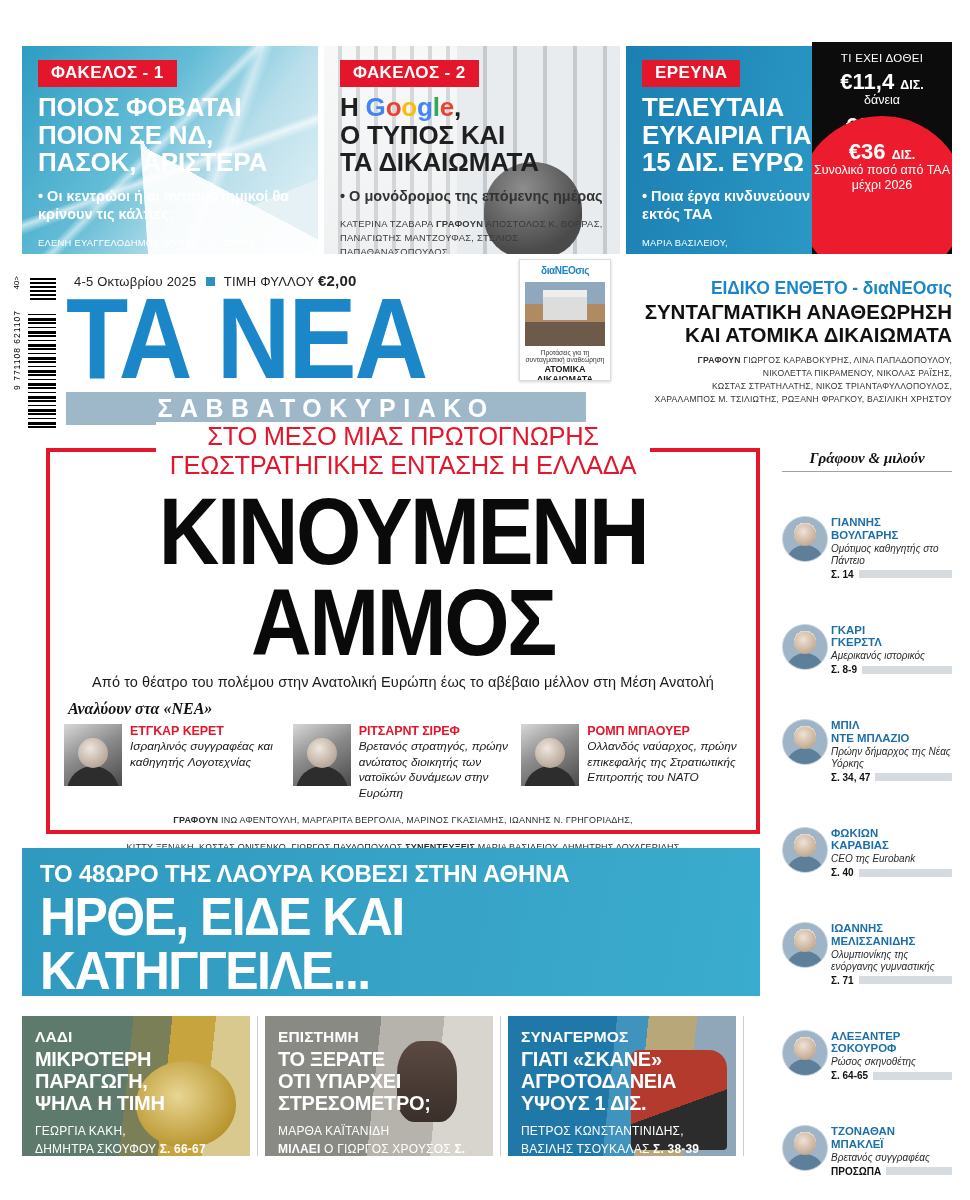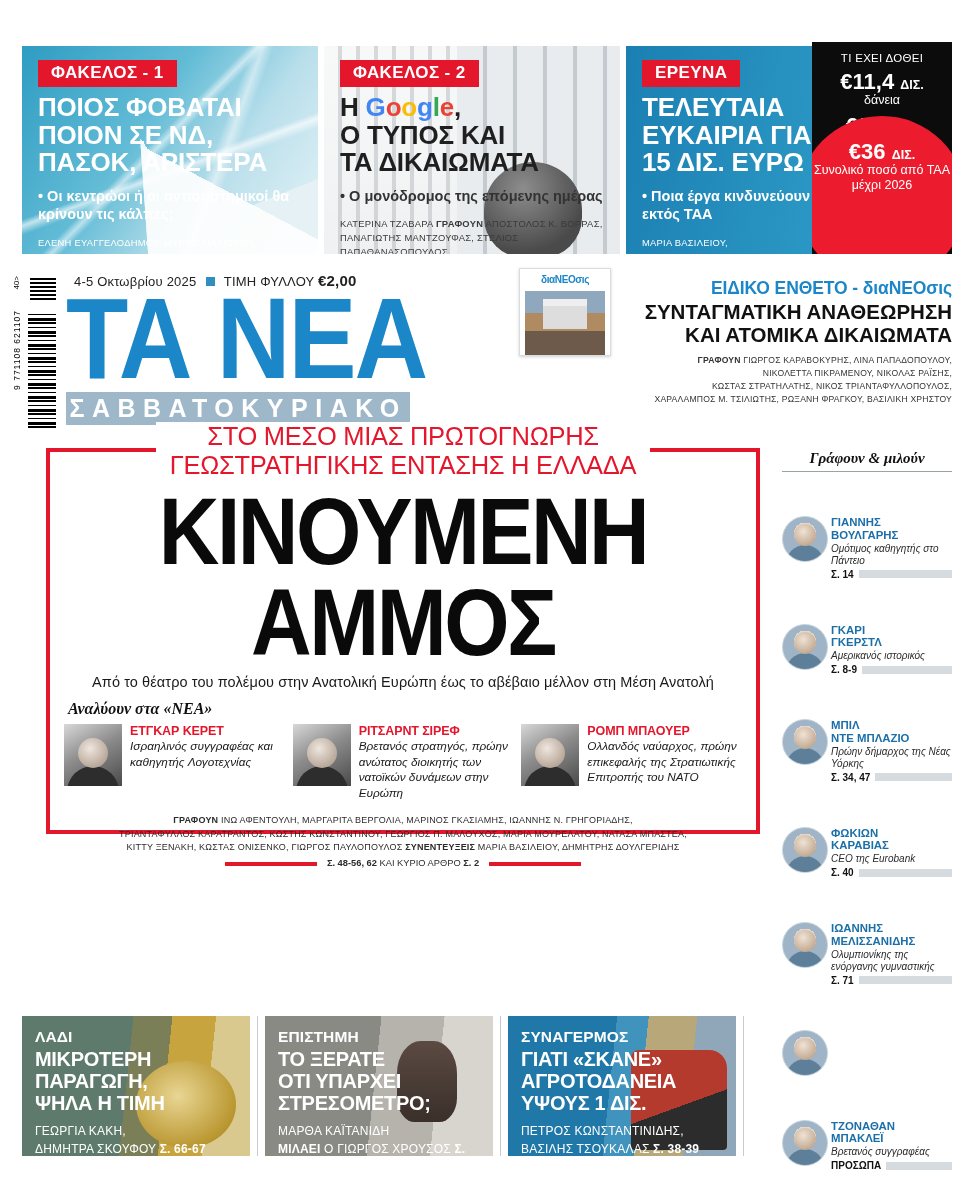--- a/index.html
+++ b/index.html
@@ -127,26 +127,26 @@
   .dateline .sq { display:inline-block; width:9px; height:9px; background:#2f8fc0; margin:0 5px 0 6px; }
   .dateline b { font-weight:800; font-size:15px; }
 
   .logo {
     position:absolute; left:66px; top:32px;
     font-size: 102px; line-height: .88; font-weight: 900; color:#1b86c8;
     letter-spacing: -2px; font-family:"Liberation Sans", sans-serif;
     transform: scaleY(1.12); transform-origin: left top;
   }
   .logo-band {
-    position:absolute; left:66px; top:134px; width:344px; height:33px;
+    position:absolute; left:66px; top:134px; width:520px; height:33px;
     background:#9fb8c9; color:#fff; display:flex; align-items:center;
     justify-content:center; font-size:25px; font-weight:700; letter-spacing:7.5px;
   }
   .insert-thumb {
-    position:absolute; left:519px; top:268px; width:92px; height:88px;
+    position:absolute; left:519px; top:259px; width:92px; height:122px;
     background:#fff; border:1px solid #d8dde0; box-shadow:0 1px 3px rgba(0,0,0,.18);
     overflow:hidden;
   }
   .insert-thumb .it-h { height:20px; background:#fff; position:relative; }
   .insert-thumb .it-logo { position:absolute; left:50%; top:5px; transform:translateX(-50%);
     font-size:10px; font-weight:800; color:#1b86c8; letter-spacing:-.4px;}
   .insert-thumb .it-pic { margin:2px 5px; height:64px;
     background: linear-gradient(180deg,#8fa8bd 0 35%, #b08a61 35% 62%, #6d5a4a 62% 100%); position:relative;}
   .insert-thumb .it-pic::after{content:"";position:absolute;left:22%;top:12%;width:56%;height:48%;
     background:linear-gradient(180deg,#eee 0 22%, #ddd 22% 100%);}
@@ -440,21 +440,21 @@
         <div class="an-photo"></div>
         <div>
           <div class="an-name">ΡΟΜΠ ΜΠΑΟΥΕΡ</div>
           <div class="an-desc">Ολλανδός ναύαρχος, πρώην επικεφαλής της Στρατιωτικής Επιτροπής του ΝΑΤΟ</div>
         </div>
       </div>
     </div>
 
     <div class="mb-byline">
       <b>ΓΡΑΦΟΥΝ</b><span> ΙΝΩ ΑΦΕΝΤΟΥΛΗ, ΜΑΡΓΑΡΙΤΑ ΒΕΡΓΟΛΙΑ, ΜΑΡΙΝΟΣ ΓΚΑΣΙΑΜΗΣ, ΙΩΑΝΝΗΣ Ν. ΓΡΗΓΟΡΙΑΔΗΣ,</span><br>
-      <span>ΤΡΙΑΝΤΑΦΥΛΛΟΣ ΚΑΡΑΤΡΑΝΤΟΣ, ΚΩΣΤΗΣ ΚΩΝΣΤΑΝΤΙΝΟΥ, ΓΕΩΡΓΙΟΣ Π. ΜΑΛΟΥΧΟΣ, ΜΑΡΙΑ ΜΟΥΡΕΛΑΤΟΥ, ΝΑΤΑΣΑ ΜΠΑΣΤΕΑ,</span><br>
+      <br>
       <span>ΚΙΤΤΥ ΞΕΝΑΚΗ, ΚΩΣΤΑΣ ΟΝΙΣΕΝΚΟ, ΓΙΩΡΓΟΣ ΠΑΥΛΟΠΟΥΛΟΣ</span> <b>ΣΥΝΕΝΤΕΥΞΕΙΣ</b><span> ΜΑΡΙΑ ΒΑΣΙΛΕΙΟΥ, ΔΗΜΗΤΡΗΣ ΔΟΥΛΓΕΡΙΔΗΣ</span>
     </div>
     <div class="mb-pages">
       <span class="rule-l"></span><b>Σ. 48-56, 62</b><span> ΚΑΙ ΚΥΡΙΟ ΑΡΘΡΟ </span><b>Σ. 2</b><span class="rule-r"></span>
     </div>
   </div>
 
   <div class="sidebar">
     <div class="sb-title">Γράφουν &amp; μιλούν</div>
 
@@ -513,35 +513,48 @@
         <div class="sb-role">Ολυμπιονίκης της ενόργανης γυμναστικής</div>
         <div class="sb-pg">
             <span>Σ. 71</span>
             <span class="bar"></span>
           </div>
       </div>
     </div>
 
     <div class="sb-item">
       <div class="sb-av"></div>
+      <div class="sb-txt">
+        <div class="sb-name"><span>ΑΛΕΞΑΝΤΕΡ</span><br><span>ΣΟΚΟΥΡΟΦ</span></div>
+        <div class="sb-role">Ρώσος σκηνοθέτης</div>
+        <div class="sb-pg">
+            <span>Σ. 64-65</span>
+            <span class="bar"></span>
+          </div>
+      </div>
     </div>
 
     <div class="sb-item">
       <div class="sb-av"></div>
       <div class="sb-txt">
         <div class="sb-name"><span>ΤΖΟΝΑΘΑΝ</span><br><span>ΜΠΑΚΛΕΪ</span></div>
         <div class="sb-role">Βρετανός συγγραφέας</div>
         <div class="sb-pg">
             <span>ΠΡΟΣΩΠΑ</span>
             <span class="bar"></span>
           </div>
       </div>
     </div>
   </div>
 
+  <div class="blue-block">
+    <div class="bb-over">ΤΟ 48ΩΡΟ ΤΗΣ ΛΑΟΥΡΑ ΚΟΒΕΣΙ ΣΤΗΝ ΑΘΗΝΑ</div>
+    <div class="bb-head">ΗΡΘΕ, ΕΙΔΕ ΚΑΙ ΚΑΤΗΓΓΕΙΛΕ...</div>
+
+  </div>
 
   <div class="bottom-row">
 
     <div class="bbox">
       <div class="bg bg-oil"></div>
       <div class="fg">
         <div class="bk">ΛΑΔΙ</div>
         <h4>
           <span>ΜΙΚΡΟΤΕΡΗ</span><br>
           <span>ΠΑΡΑΓΩΓΗ,</span><br>

